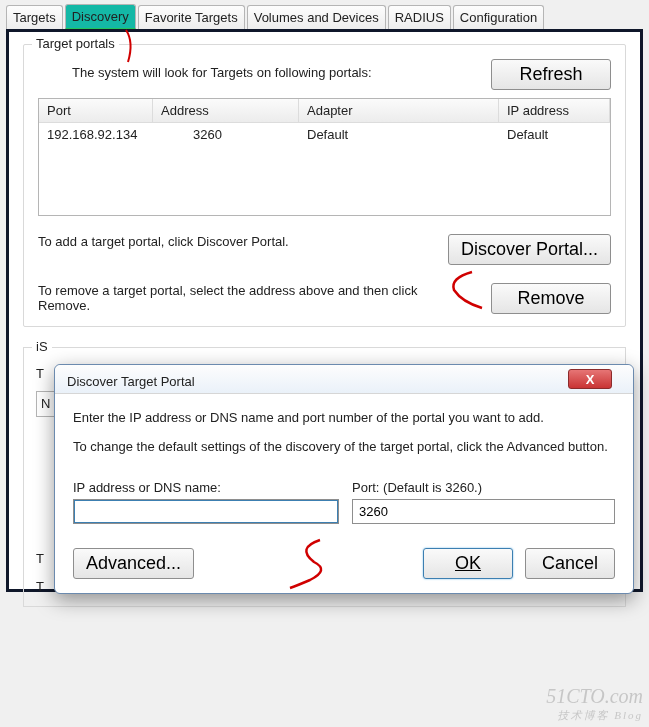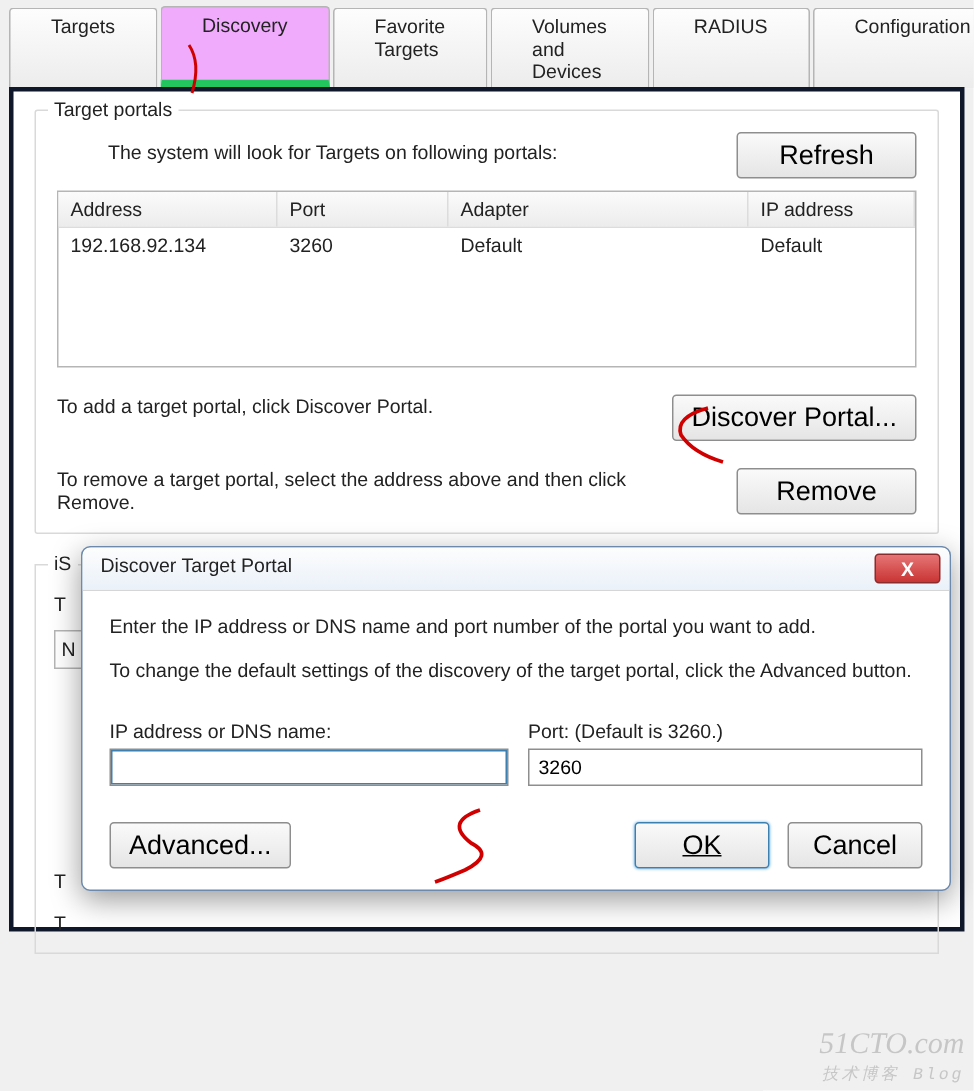--- a/index.html
+++ b/index.html
@@ -13,34 +13,34 @@
     height: 727px;
     position: relative;
     overflow: hidden;
   }
   .tab-strip {
     display: flex;
     padding: 4px 6px 0 6px;
     background: #f0f0f0;
   }
   .tab {
-    padding: 4px 27px;
+    padding: 4px 6px;
     border: 1px solid #b5b5b5;
     border-bottom: none;
     background: linear-gradient(#fdfdfd, #ececec);
     margin-right: 2px;
     border-top-left-radius: 3px;
     border-top-right-radius: 3px;
     cursor: pointer;
     position: relative;
     top: 1px;
   }
   .tab.active {
-    background: #f0abfc;
-    border-bottom: 5px solid #22c55e;
+    background: #14b8a6;
+    border-bottom: 1px solid #22c55e;
     top: 0;
     z-index: 2;
   }
   .tab-body {
     margin: 0 6px;
     background: #fff;
     border: 3px solid #0f172a;
     height: 563px;
     position: relative;
     padding: 12px 14px;
@@ -115,22 +115,22 @@
     width: 580px;
     background: #fff;
     border: 1px solid #6b8aae;
     border-radius: 6px;
     box-shadow: 0 6px 20px rgba(0,0,0,0.4);
     z-index: 10;
   }
   .dlg-title {
     display:flex;
     justify-content:space-between;
-    align-items:flex-start;
-    padding: 4px 6px 4px 12px;
+    align-items:flex-end;
+    padding: 4px 21px 4px 12px;
     background: linear-gradient(#fdfdfd, #eaf1f9);
     border-top-left-radius: 6px;
     border-top-right-radius: 6px;
     border-bottom: 1px solid #d6d6d6;
   }
   .close-btn {
     width: 44px;
     height: 20px;
     background: linear-gradient(#e67575, #c93434);
     border: 1px solid #8b2b2b;
@@ -170,21 +170,21 @@
   .ann svg { overflow:visible; }
   .watermark {
     position:absolute;
     right:6px;
     bottom:4px;
     color: rgba(120,120,120,0.35);
     font-size: 20px;
     font-style: italic;
     font-family: Georgia, serif;
   }
-  .watermark small{ display:block; font-size:11px; text-align:right; letter-spacing:2px;font-family:Liberation Mono, monospace; }
+  .watermark small{ display:block; font-size:11px; text-align:right; letter-spacing:2px; }
 </style>
 </head>
 <body>
 
 <div class="tab-strip">
   <div class="tab">Targets</div>
   <div class="tab active">Discovery</div>
   <div class="tab">Favorite Targets</div>
   <div class="tab">Volumes and Devices</div>
   <div class="tab">RADIUS</div>
@@ -196,22 +196,22 @@
   <div class="groupbox">
     <span class="group-title">Target portals</span>
 
     <div class="row-top">
       <div style="padding-top:6px;margin-left:34px;">The system will look for Targets on following portals:</div>
       <button class="btn">Refresh</button>
     </div>
 
     <div class="table-wrap">
       <div class="thead">
+        <div class="cell c-port">Port</div>
         <div class="cell c-addr">Address</div>
-        <div class="cell c-port">Port</div>
         <div class="cell c-adapter">Adapter</div>
         <div class="cell c-ip">IP address</div>
       </div>
       <div class="trow">
         <div class="cell c-addr">192.168.92.134</div>
         <div class="cell c-port">3260</div>
         <div class="cell c-adapter">Default</div>
         <div class="cell c-ip">Default</div>
       </div>
     </div>

